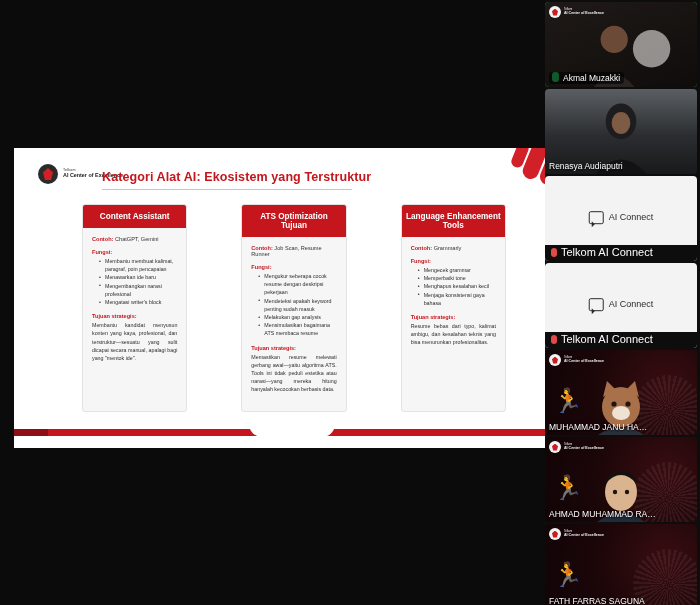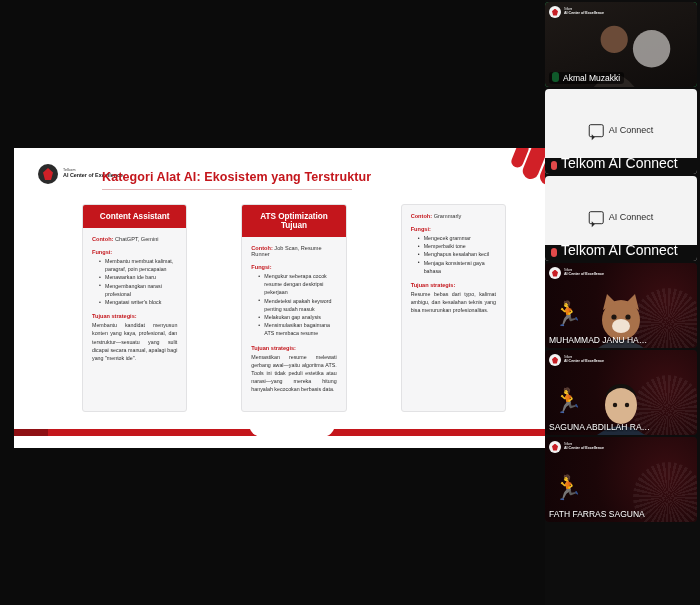--- a/index.html
+++ b/index.html
@@ -378,21 +378,21 @@
     left: 2px;
     bottom: -4px;
     border-left: 3px solid #2b2b2b;
     border-top: 3px solid transparent;
     border-bottom: 3px solid transparent;
   }
   .ai-name {
     position: absolute;
     left: 4px;
     bottom: 3px;
-    font-size: 14px;
+    font-size: 11px;
     color: #ffffff;
   }
   .tile.ai-tile .ai-name {
     color: #ffffff;
   }
   .ai-footer {
     position: absolute;
     left: 0;
     right: 0;
     bottom: 0;
@@ -480,20 +480,21 @@
               </ul>
             </div>
             <div class="sect">
               <div class="lbl">Tujuan strategis:</div>
               <div class="para">Memastikan resume melewati gerbang awal—yaitu algoritma ATS. Tools ini tidak peduli estetika atau narasi—yang mereka hitung hanyalah kecocokan berbasis data.</div>
             </div>
           </div>
         </div>
 
         <div class="card">
+          <div class="card-head">Language Enhancement Tools</div>
           <div class="card-body">
             <div class="sect">
               <div class="lbl">
                 <span>Contoh:</span>
                 <span class="plain">Grammarly</span>
               </div>
             </div>
             <div class="sect">
               <div class="lbl">Fungsi:</div>
               <ul class="bullets">
@@ -533,20 +534,29 @@
       </div>
       <svg viewBox="0 0 100 100" width="100%" height="100%" style="position:absolute;inset:0">
         <circle cx="42" cy="44" r="16" fill="#6b4b38"></circle>
         <path d="M18 100 q24 -30 48 0 z" fill="#2a2522"></path>
         <circle cx="86" cy="55" r="22" fill="#d9d6d2" opacity=".65"></circle>
       </svg>
       <div class="mic-dot"></div>
       <div class="tile-name">Akmal Muzakki</div>
     </div>
 
+    <div class="tile">
+      <div class="bg-person-b"></div>
+      <svg viewBox="0 0 100 100" width="100%" height="100%" style="position:absolute;inset:0">
+        <ellipse cx="50" cy="38" rx="18" ry="21" fill="#1d1c1f"></ellipse>
+        <ellipse cx="50" cy="40" rx="11" ry="13" fill="#7e5b45"></ellipse>
+        <path d="M20 100 q30 -34 60 0 z" fill="#121214"></path>
+      </svg>
+      <div class="tile-name">Renasya Audiaputri</div>
+    </div>
 
     <div class="tile ai-tile">
       <div class="bg-ai"></div>
       <div class="ai-badge">
         <span class="chat-ico"></span>
         <span>AI Connect</span>
       </div>
       <div class="ai-footer"></div>
       <div class="ai-mic"></div>
       <div class="ai-name" style="left:16px">Telkom AI Connect</div>
@@ -597,21 +607,21 @@
           </div>
       </div>
       <div class="runner">🏃</div>
       <svg class="avatar-head" width="60" height="58" viewBox="0 0 60 58">
         <ellipse cx="30" cy="28" rx="16" ry="19" fill="#d9b48f"></ellipse>
         <path d="M14 20 q16 -18 32 0 q-4 -13 -16 -13 q-12 0 -16 13z" fill="#14100e"></path>
         <circle cx="24" cy="28" r="2.2" fill="#1d1510"></circle>
         <circle cx="36" cy="28" r="2.2" fill="#1d1510"></circle>
         <path d="M6 58 q24 -18 48 0 z" fill="#1f2a3a"></path>
       </svg>
-      <div class="tile-name">SAGUNA ABDILLAH RA…</div>
+      <div class="tile-name">AHMAD MUHAMMAD RA…</div>
     </div>
 
     <div class="tile">
       <div class="bg-dark-red"></div>
       <div class="fan"></div>
       <div class="corner-logo">
         <div class="cmark"></div>
         <div class="ctxt">
             <div class="c1">Telkom</div>
             <div class="c2">AI Center of Excellence</div>

